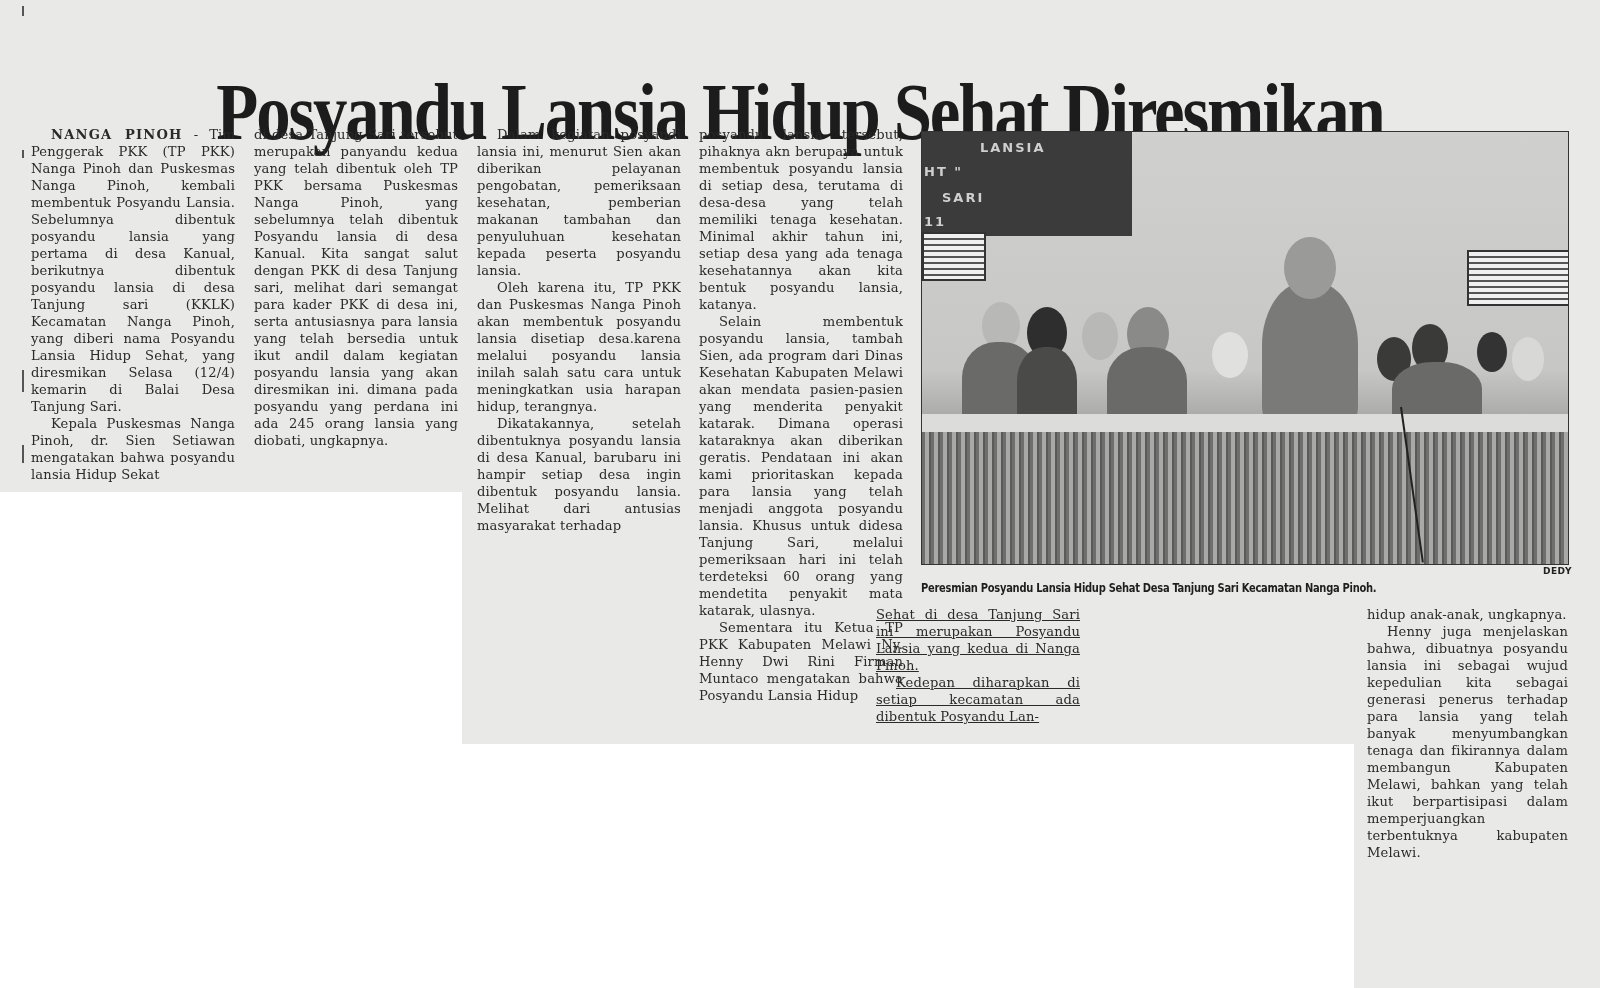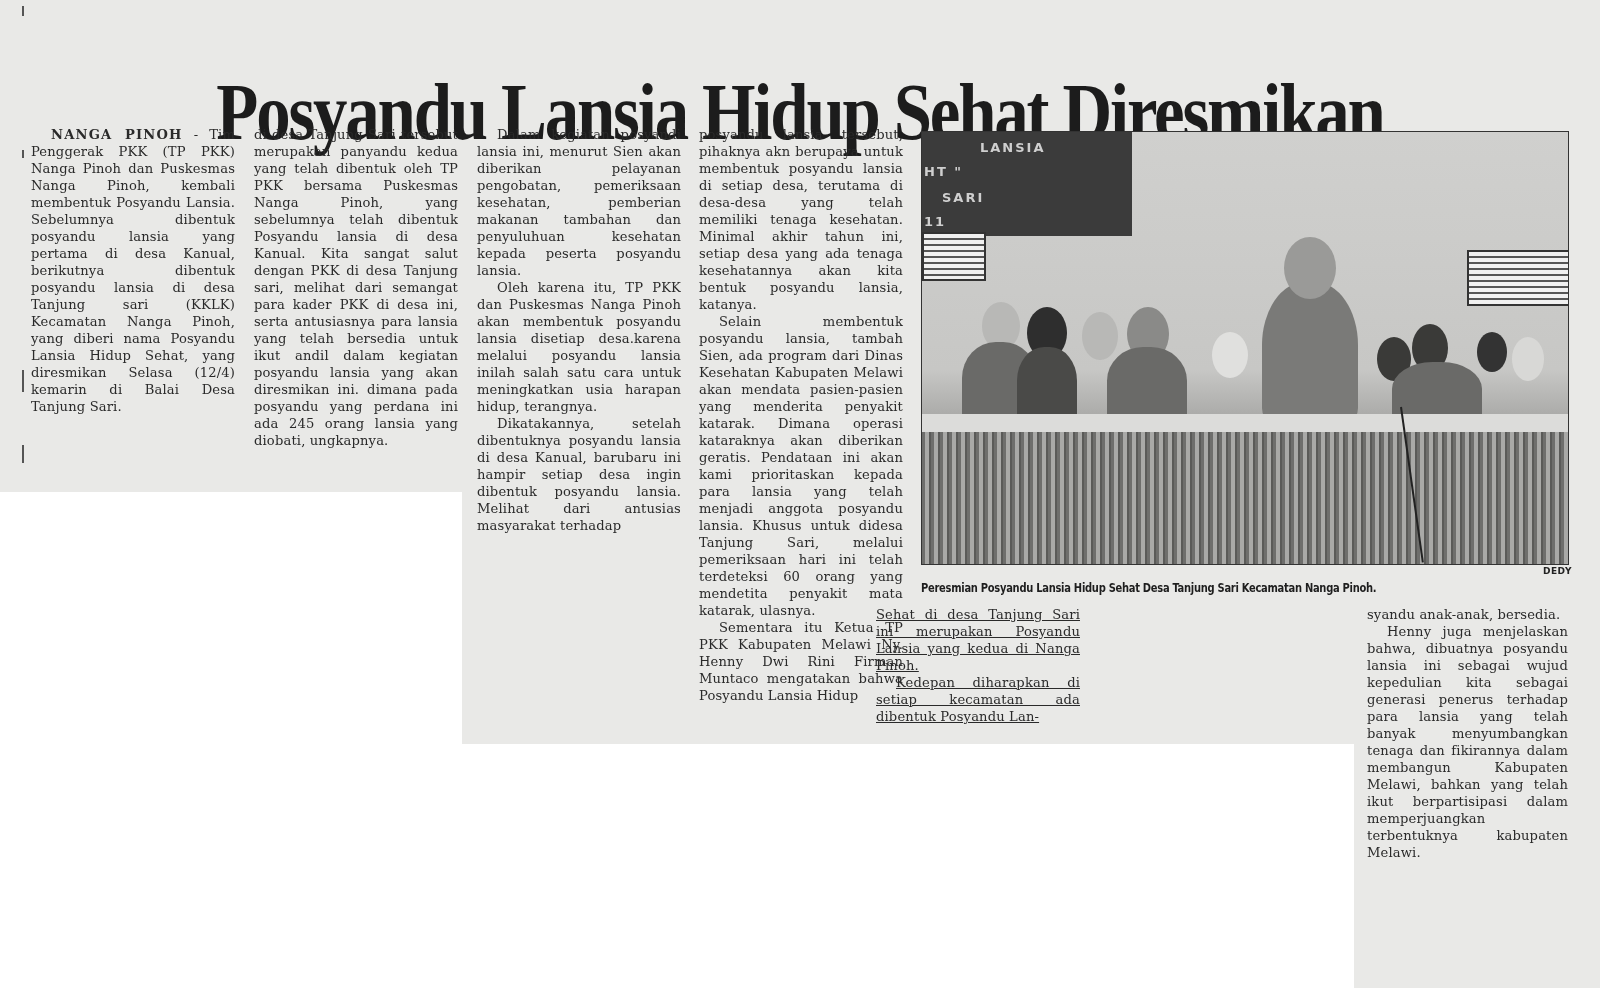--- a/index.html
+++ b/index.html
@@ -54,20 +54,21 @@
 
 <div class="margin-mark" style="top:6px;height:10px"></div>
 <div class="margin-mark" style="top:150px;height:8px"></div>
 <div class="margin-mark" style="top:370px;height:22px"></div>
 <div class="margin-mark" style="top:445px;height:18px"></div>
 
 <h1 class="headline">Posyandu Lansia Hidup Sehat Diresmikan</h1>
 
 <div class="col c1">
   <p class="noindent" style="text-indent:20px"><span class="dateline">NANGA PINOH</span> <span>- Tim Penggerak PKK (TP PKK) Nanga Pinoh dan Puskesmas Nanga Pinoh, kembali membentuk Posyandu Lansia. Sebelumnya dibentuk posyandu lansia yang pertama di desa Kanual, berikutnya dibentuk posyandu lansia di desa Tanjung sari (KKLK) Kecamatan Nanga Pinoh, yang diberi nama Posyandu Lansia Hidup Sehat, yang diresmikan Selasa (12/4) kemarin di Balai Desa Tanjung Sari.</span></p>
+  <p>Kepala Puskesmas Nanga Pinoh, dr. Sien Setiawan mengatakan bahwa posyandu lansia Hidup Sekat</p>
 </div>
 
 <div class="col c2">
   <p class="noindent">di desa Tanjung Sari tersebut merupakan panyandu kedua yang telah dibentuk oleh TP PKK bersama Puskesmas Nanga Pinoh, yang sebelumnya telah dibentuk Posyandu lansia di desa Kanual. Kita sangat salut dengan PKK di desa Tanjung sari, melihat dari semangat para kader PKK di desa ini, serta antusiasnya para lansia yang telah bersedia untuk ikut andil dalam kegiatan posyandu lansia yang akan diresmikan ini. dimana pada posyandu yang perdana ini ada 245 orang lansia yang diobati, ungkapnya.</p>
 </div>
 
 <div class="col c3">
   <p>Dalam kegiatan posyandi lansia ini, menurut Sien akan diberikan pelayanan pengobatan, pemeriksaan kesehatan, pemberian makanan tambahan dan penyuluhuan kesehatan kepada peserta posyandu lansia.</p>
   <p>Oleh karena itu, TP PKK dan Puskesmas Nanga Pinoh akan membentuk posyandu lansia disetiap desa.karena melalui posyandu lansia inilah salah satu cara untuk meningkatkan usia harapan hidup, terangnya.</p>
   <p>Dikatakannya, setelah dibentuknya posyandu lansia di desa Kanual, barubaru ini hampir setiap desa ingin dibentuk posyandu lansia. Melihat dari antusias masyarakat terhadap</p>
@@ -113,15 +114,15 @@
 
 <div class="col c5">
   <p class="noindent">Sehat di desa Tanjung Sari ini merupakan Posyandu Lansia yang kedua di Nanga Pinoh.</p>
   <p>Kedepan diharapkan di setiap kecamatan ada dibentuk Posyandu Lan-</p>
 </div>
 
 <div class="col c6">
 </div>
 
 <div class="col c7">
-  <p class="noindent">syandu anak-anak, bersedia.</p>
+  <p class="noindent">hidup anak-anak, ungkapnya.</p>
   <p>Henny juga menjelaskan bahwa, dibuatnya posyandu lansia ini sebagai wujud kepedulian kita sebagai generasi penerus terhadap para lansia yang telah banyak menyumbangkan tenaga dan fikirannya dalam membangun Kabupaten Melawi, bahkan yang telah ikut berpartisipasi dalam memperjuangkan terbentuknya kabupaten Melawi.</p>
 </div>
 
 </body></html>

